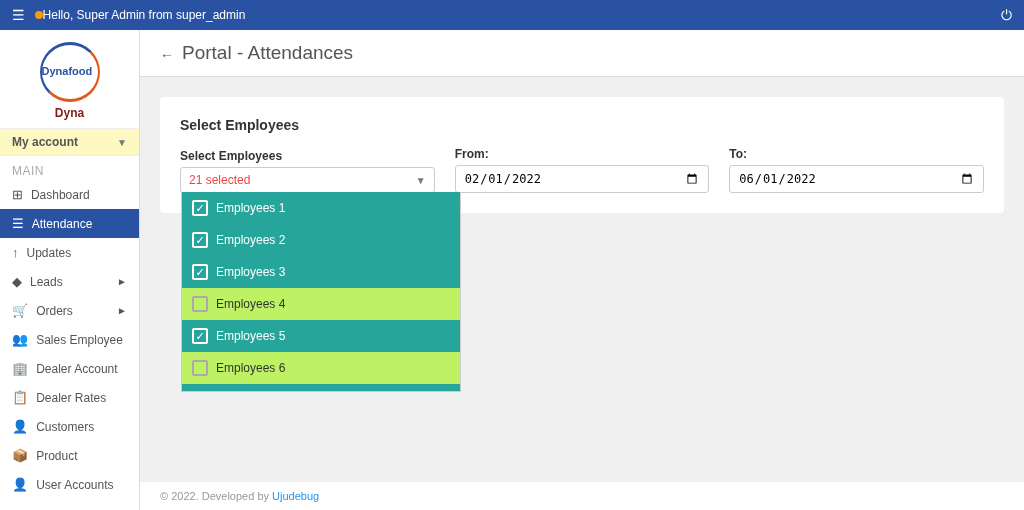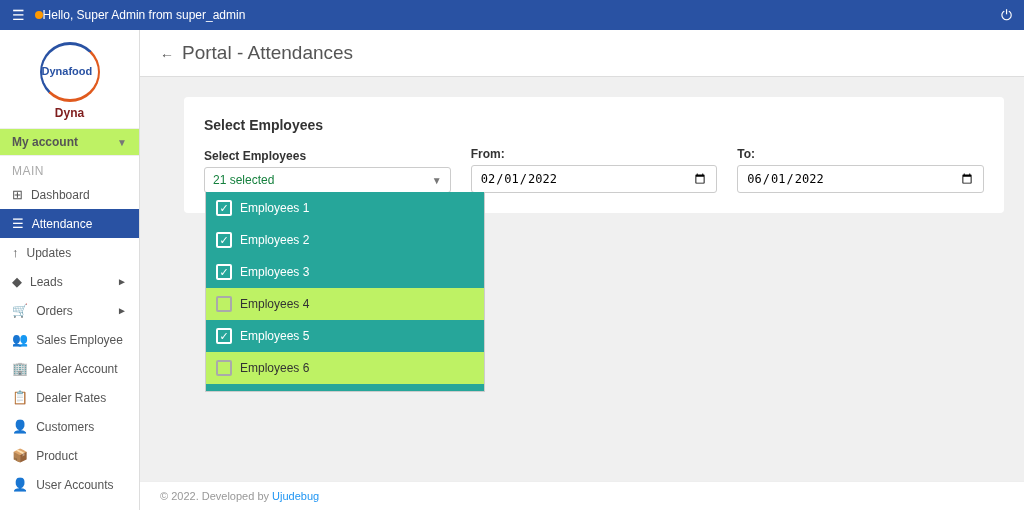--- a/index.html
+++ b/index.html
@@ -65,21 +65,21 @@
       justify-content: flex-start;
       font-size: 11px;
       font-weight: bold;
       color: #2952a3;
       text-align: center;
       line-height: 1.2;
     }
     .logo-name { font-size: 12px; color: #7f1d1d; margin-top: 4px; font-weight: 600; }
 
     .my-account-section {
-      background: #bef264;
+      background: #fef9c3;
       padding: 6px 12px;
       display: flex;
       align-items: center;
       justify-content: space-between;
       cursor: pointer;
       border-top: 1px solid #eee;
       border-bottom: 1px solid #eee;
     }
     .my-account-label { font-size: 12px; color: #555; font-weight: 600; }
     .chevron-down { font-size: 10px; color: #777; }
@@ -129,21 +129,20 @@
 
     
     .page-body { flex: 1; overflow-y: auto; padding: 20px; background: #f0f0f0; position: relative; }
 
     .form-card {
       background: white;
       border-radius: 4px;
       padding: 20px;
       margin-bottom: 16px;
       position: relative;
-      margin-left: 24px;
     }
     .form-card-title { font-size: 14px; font-weight: 600; color: #333; margin-bottom: 14px; }
 
     .form-row {
       display: flex;
       gap: 20px;
       align-items: flex-end;
     }
     .form-group { display: flex; flex-direction: column; gap: 4px; }
     .form-group.select-group { flex: 1; max-width: 280px; }
@@ -155,21 +154,21 @@
       position: relative;
       border: 1px solid #ccc;
       border-radius: 3px;
       background: white;
       display: flex;
       align-items: center;
     }
     .select-display {
       padding: 5px 8px;
       font-size: 12px;
-      color: #15803d;
+      color: #ef4444;
       flex: 1;
       cursor: pointer;
     }
     .select-arrow { padding: 5px 8px; color: #777; font-size: 10px; cursor: pointer; }
 
     .date-input {
       border: 1px solid #ccc;
       border-radius: 3px;
       padding: 5px 8px;
       font-size: 12px;

